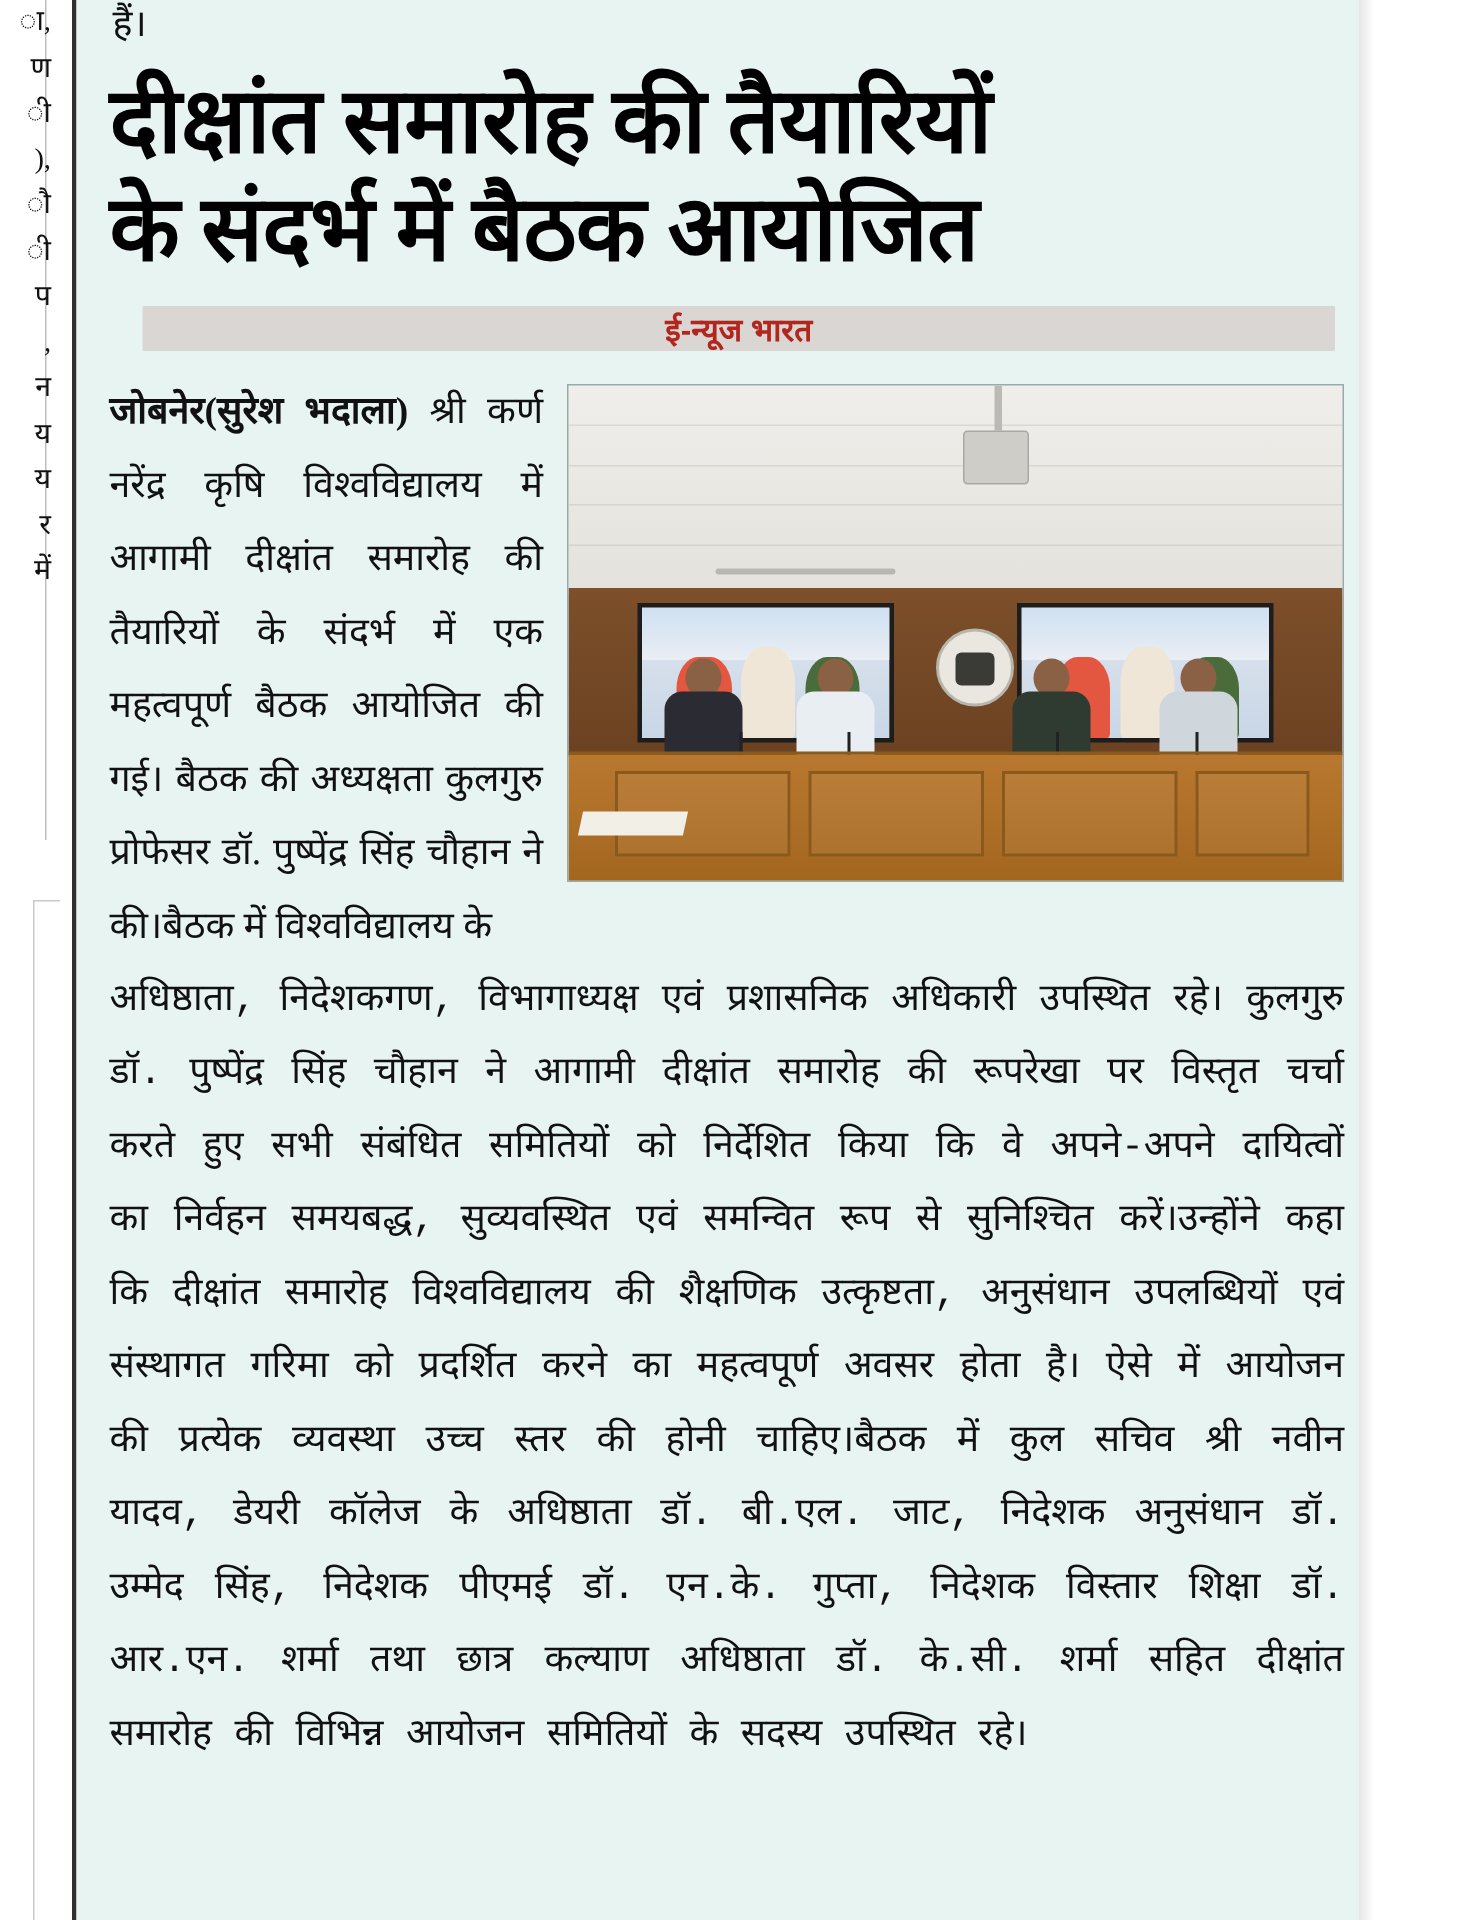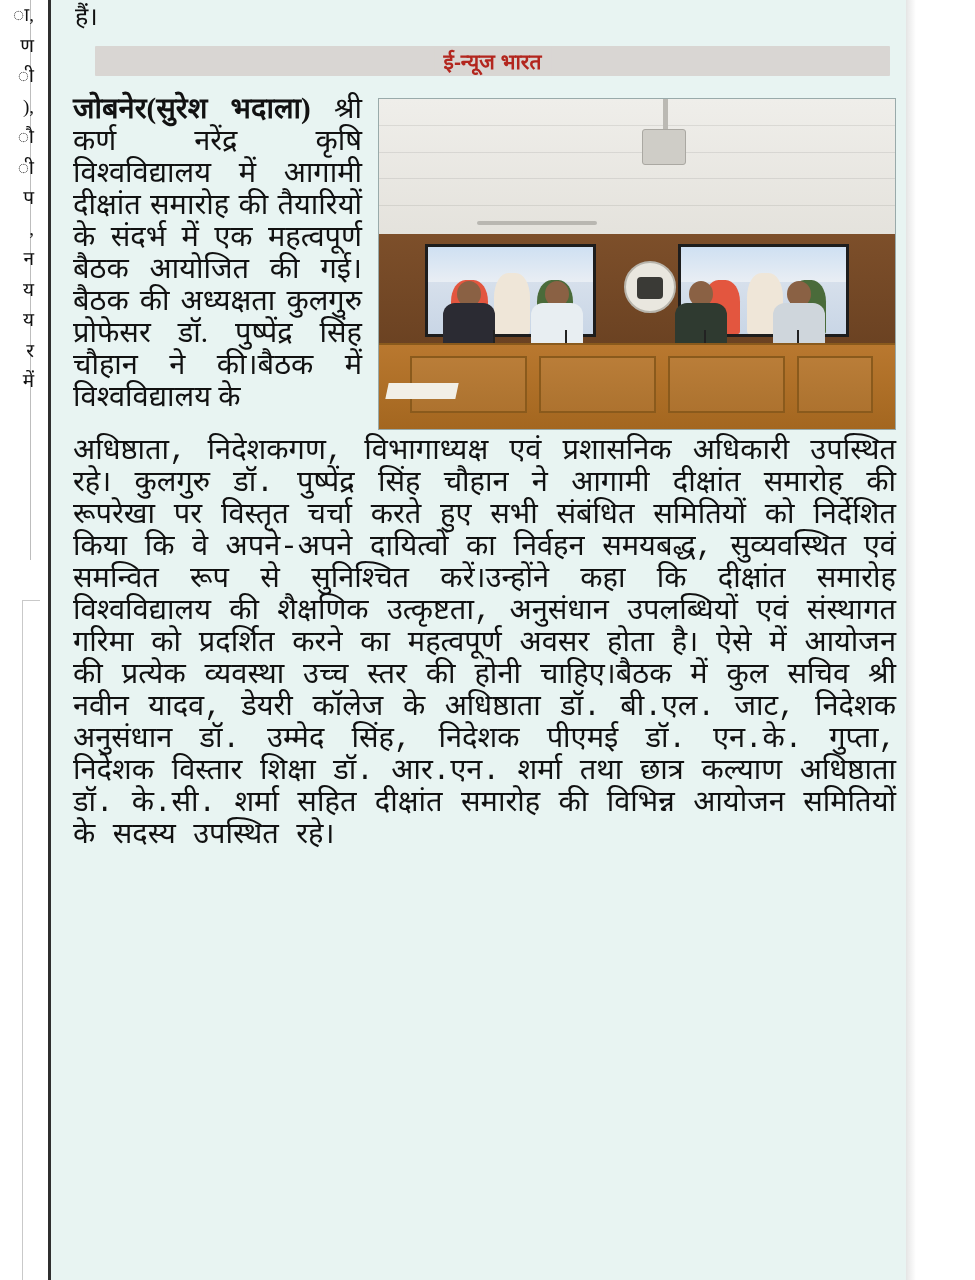--- a/index.html
+++ b/index.html
@@ -136,22 +136,22 @@
     background: #d9d6d3;
     color: #b3261e;
     font-weight: 700;
     font-size: 21px;
     padding: 0 10px;
     white-space: nowrap;
     font-family: "Liberation Sans", sans-serif;
   }
 
   .body-text {
-    font-size: 29px;
-    line-height: 32px;
+    font-size: 25px;
+    line-height: 49px;
     color: #111;
     text-align: justify;
     text-justify: inter-word;
     font-family: "Liberation Serif", serif;
   }
   .dateline {
     font-weight: 700;
   }
 
   .photo {
@@ -276,20 +276,22 @@
 में</div>
   </div>
 
   <div class="col-divider"></div>
 
   <div class="article">
 
     <div class="continued-line">हैं।</div>
 
     <h1 class="headline">
+      <span class="hl-line">दीक्षांत समारोह की तैयारियों</span>
+      <span class="hl-line">के संदर्भ में बैठक आयोजित</span>
     </h1>
 
     <div class="byline-bar">
       <span class="byline-text">ई-न्यूज भारत</span>
     </div>
 
     <div class="body-text">
       <div class="photo">
         <div class="ph-ceiling"></div>
         <div class="ph-ceil-line" style="top:8%"></div>

